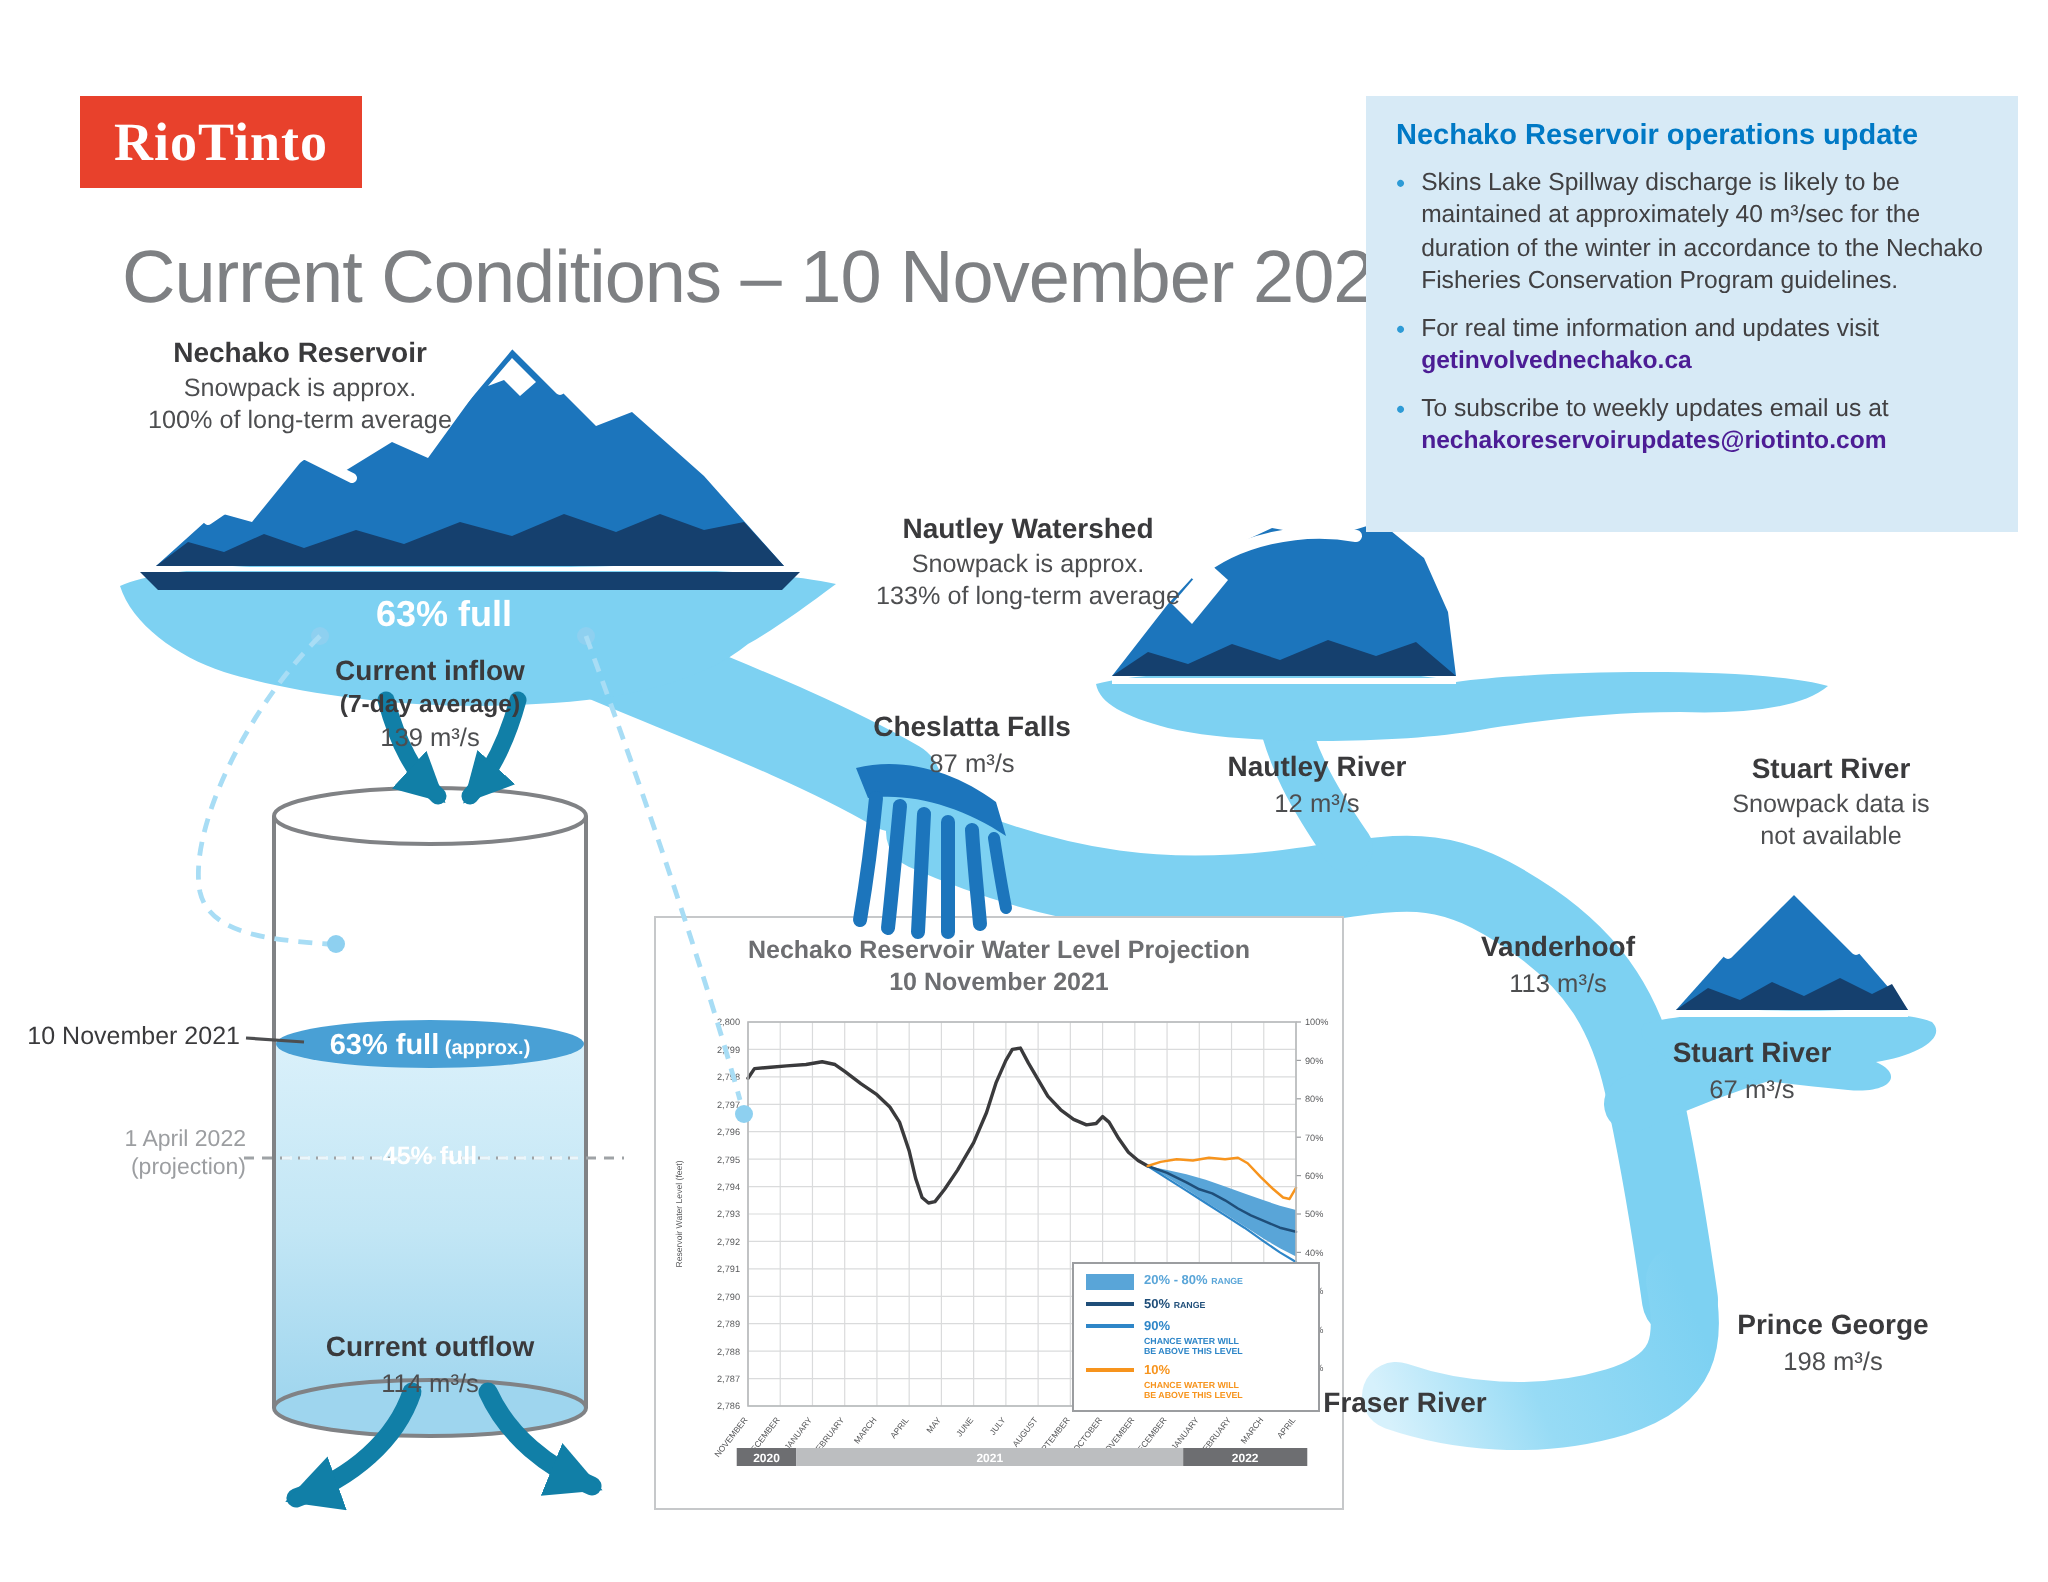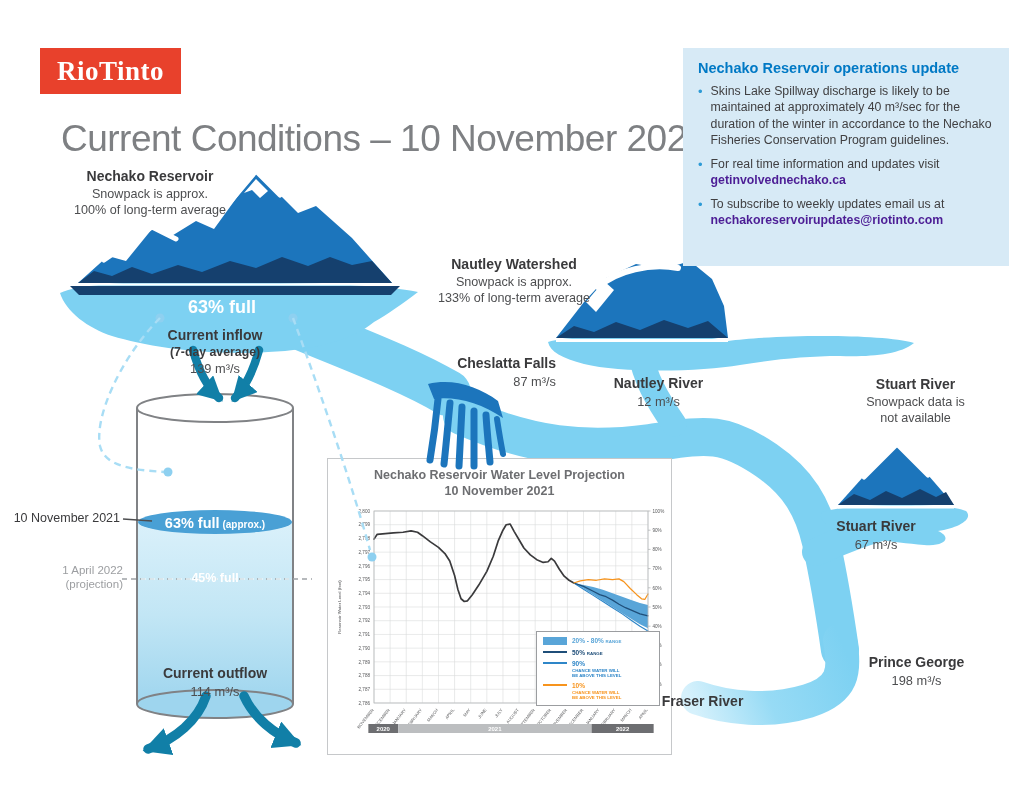--- a/index.html
+++ b/index.html
@@ -166,21 +166,21 @@
   </div>
 
   <div class="lake-full">63% full</div>
 
   <div class="lbl" style="left:130px;top:327px;width:170px;">
     <span class="nm">Current inflow</span>
     <span class="nm" style="font-size:12.3px;">(7-day average)</span>
     <span class="vl">139 m³/s</span>
   </div>
 
-  <div class="lbl" style="left:416px;top:355px;width:140px;text-align:right;">
+  <div class="lbl" style="left:416px;top:355px;width:140px;">
     <span class="nm">Cheslatta Falls</span>
     <span class="vl">87 m³/s</span>
   </div>
 
   <div class="lbl" style="left:404px;top:256px;width:220px;">
     <span class="nm">Nautley Watershed</span>
     <span class="sub">Snowpack is approx.</span>
     <span class="sub">133% of long-term average</span>
   </div>
 
@@ -188,20 +188,24 @@
     <span class="nm">Nautley River</span>
     <span class="vl">12 m³/s</span>
   </div>
 
   <div class="lbl" style="left:843px;top:376px;width:145px;">
     <span class="nm">Stuart River</span>
     <span class="sub">Snowpack data is</span>
     <span class="sub">not available</span>
   </div>
 
+  <div class="lbl" style="left:714px;top:465px;width:130px;">
+    <span class="nm">Vanderhoof</span>
+    <span class="vl">113 m³/s</span>
+  </div>
 
   <div class="lbl" style="left:811px;top:518px;width:130px;">
     <span class="nm">Stuart River</span>
     <span class="vl">67 m³/s</span>
   </div>
 
   <div class="lbl" style="left:844px;top:654px;width:145px;">
     <span class="nm">Prince George</span>
     <span class="vl">198 m³/s</span>
   </div>

